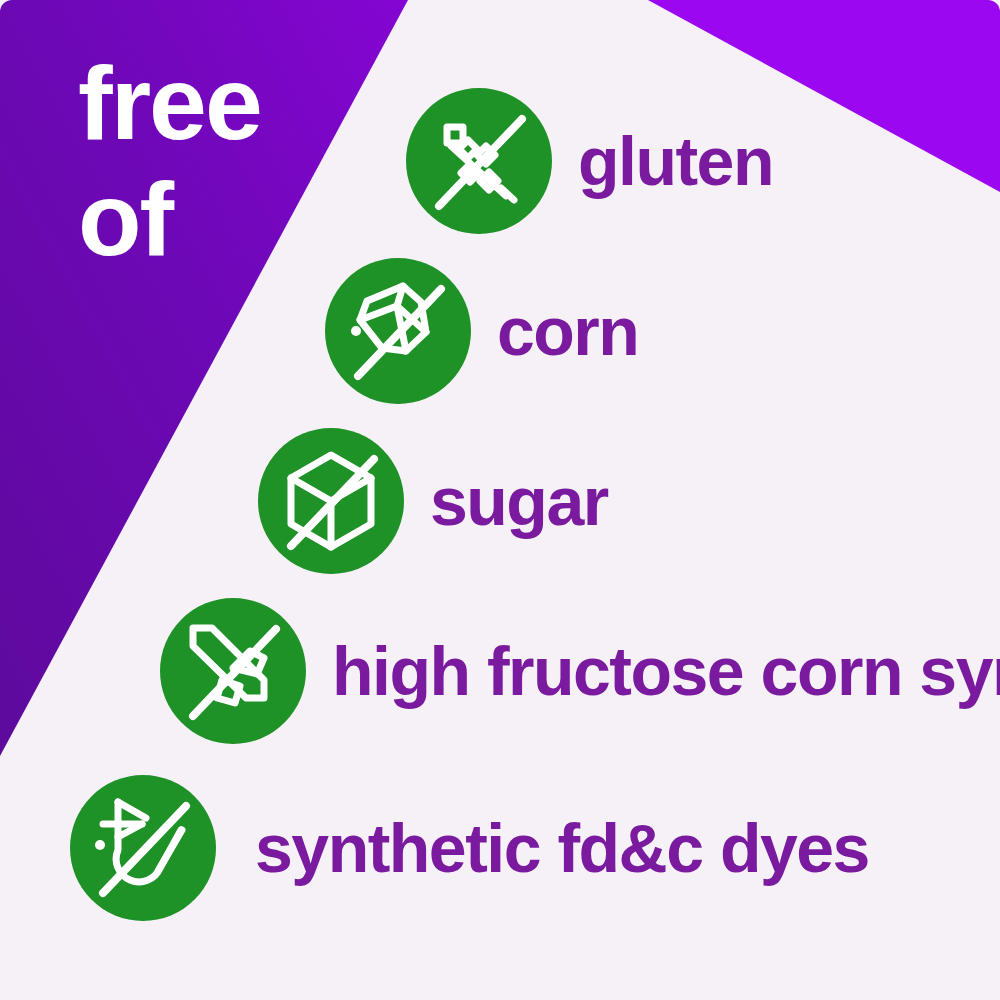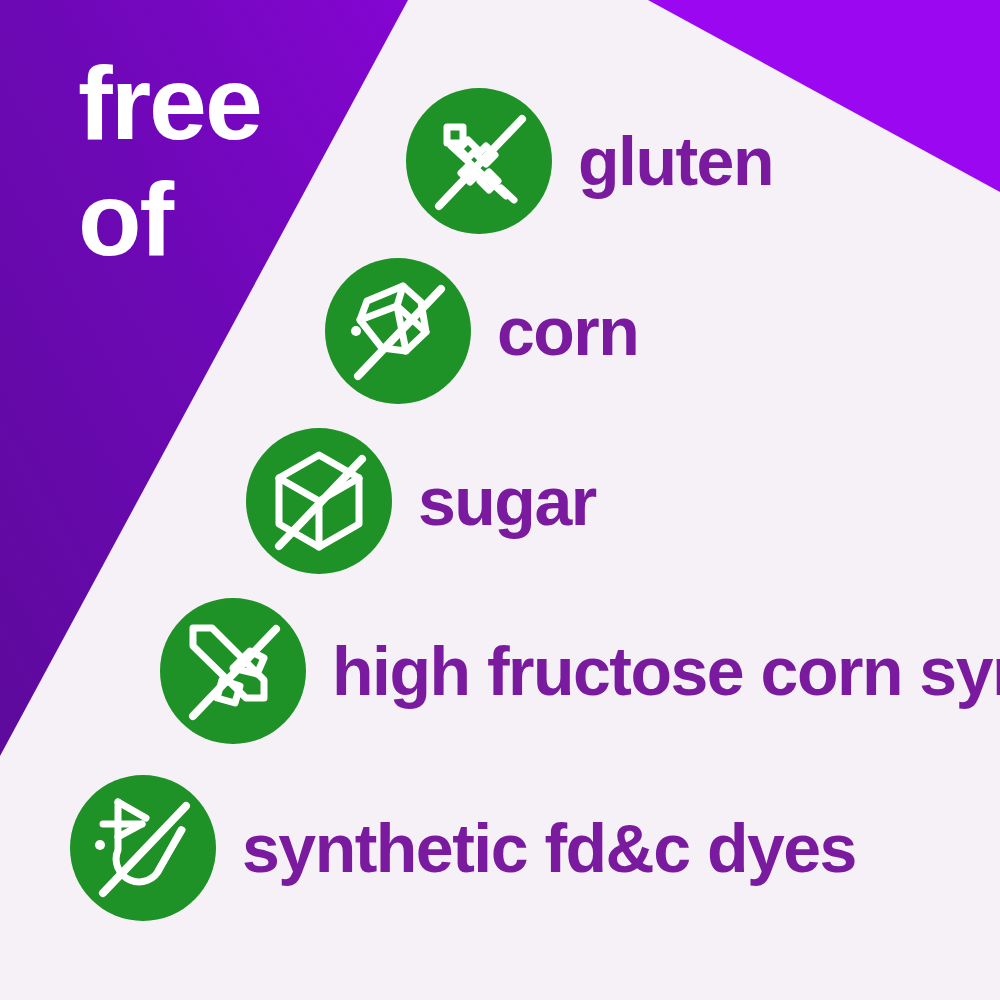--- a/index.html
+++ b/index.html
@@ -12,20 +12,21 @@
     font-family: "Liberation Sans", sans-serif;
     background: #f6f1f7;
     overflow: hidden;
   }
   #poster {
     position: relative;
     width: 1000px;
     height: 1000px;
     background: #f6f1f7;
     overflow: hidden;
+    border-radius: 12px;
   }
   
   .bg-svg {
     position: absolute;
     inset: 0;
     width: 1000px;
     height: 1000px;
     display: block;
   }
   
@@ -73,23 +74,23 @@
     margin-left: 26px;
     color: #7a1b9f;
     font-weight: 700;
     font-size: 68px;
     letter-spacing: -1.5px;
     white-space: nowrap;
     line-height: 1;
   }
   .row-0 { left: 406px; top: 88px;  }
   .row-1 { left: 325px; top: 258px; }
-  .row-2 { left: 246px; top: 428px; }
+  .row-2 { left: 258px; top: 428px; }
   .row-3 { left: 160px; top: 598px; }
-  .row-4 { left: 70px;  top: 775px; }
+  .row-4 { left: 70px;  top: 775px; gap: 13px; }
 </style>
 </head>
 <body>
 
 <div id="poster">
 
   <svg class="bg-svg" viewBox="0 0 1000 1000" aria-hidden="true">
     <defs>
       <linearGradient id="wedgeGrad" x1="0" y1="1" x2="1" y2="0">
         <stop offset="0%" stop-color="#5d0a9c"></stop>

